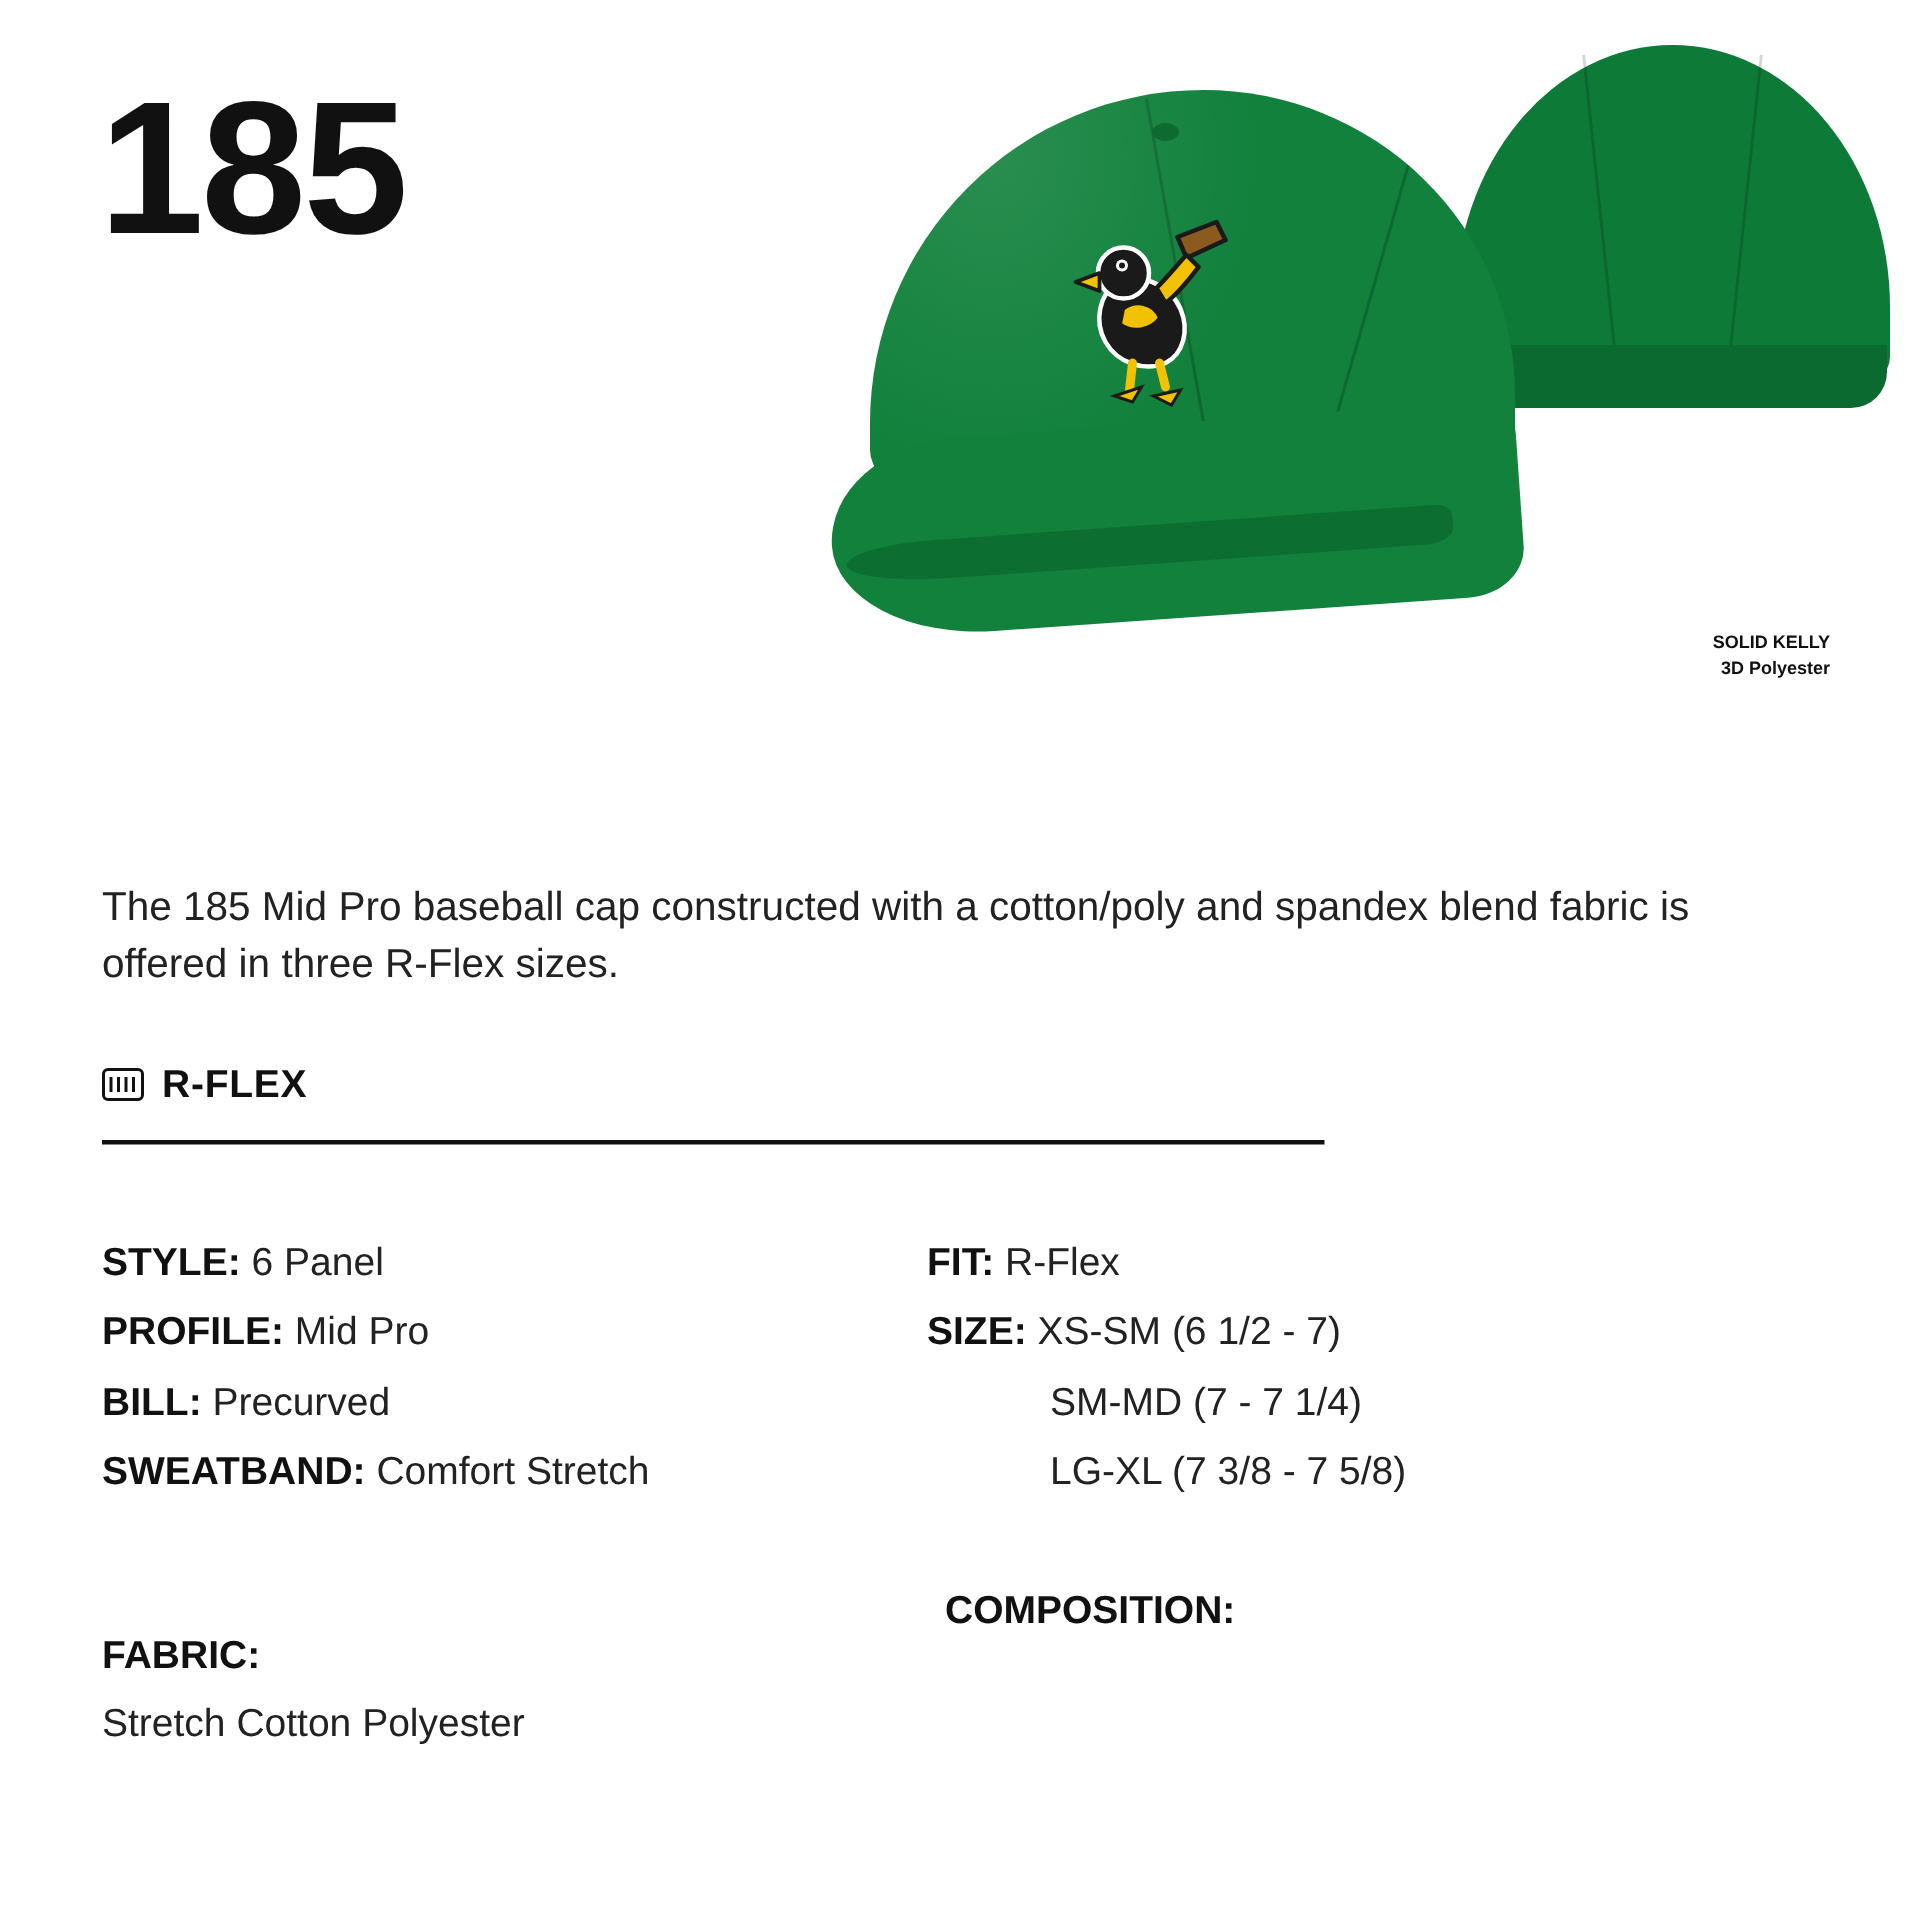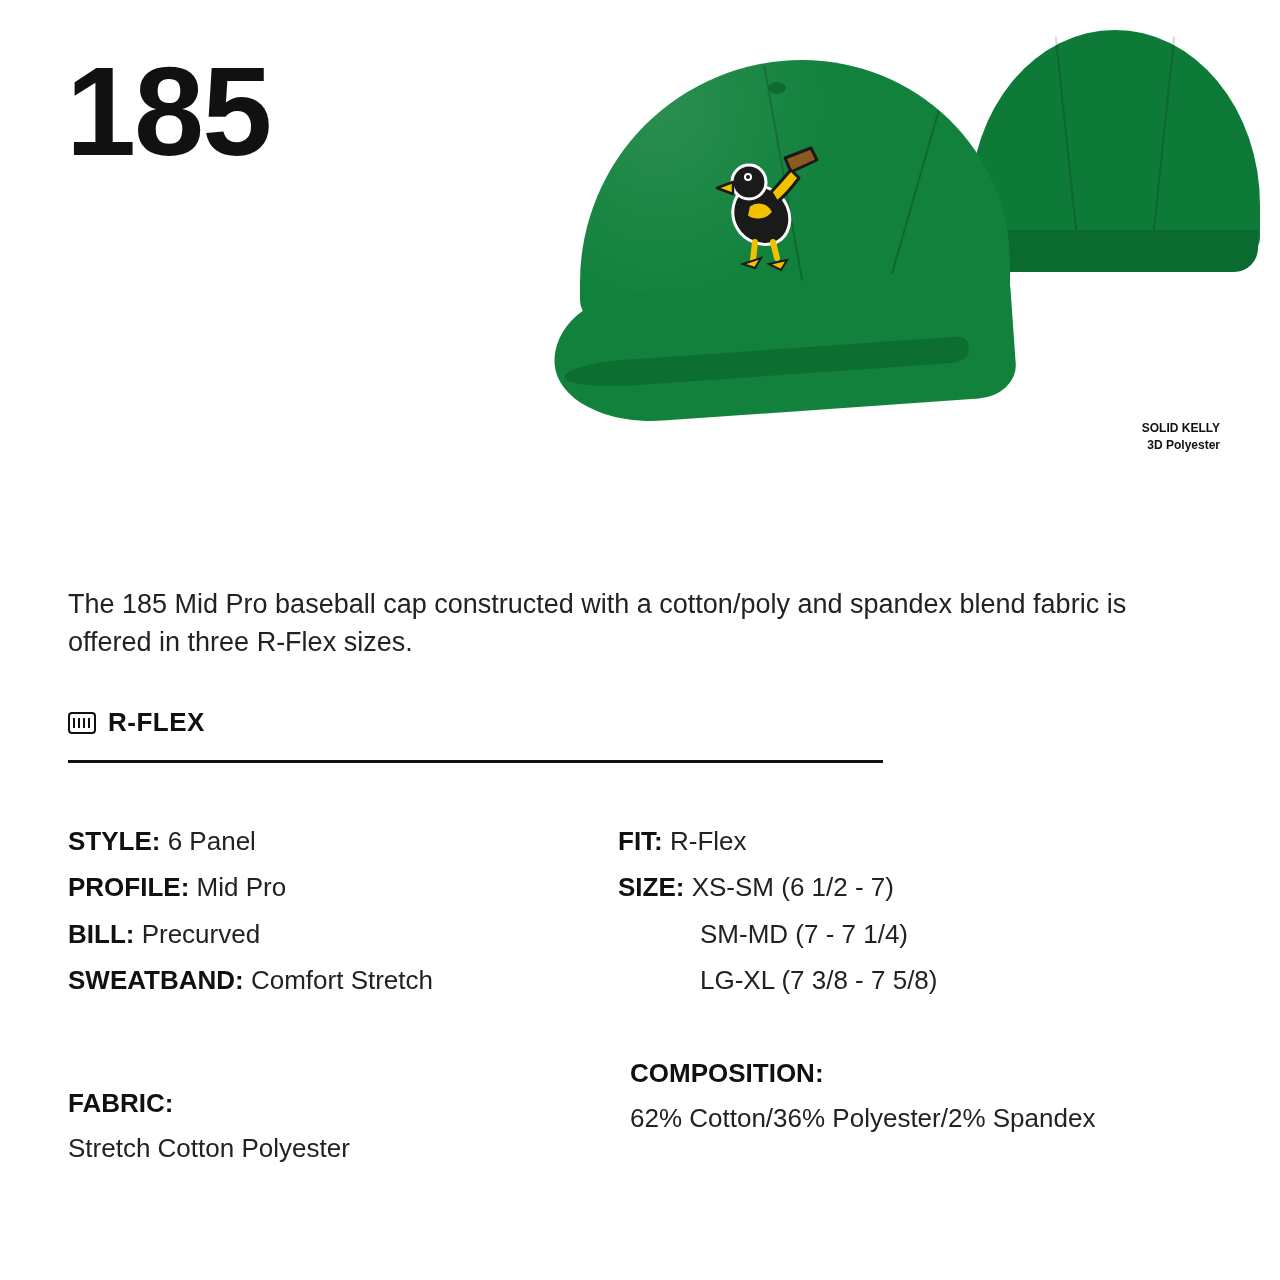--- a/index.html
+++ b/index.html
@@ -377,16 +377,15 @@
     <div class="size-cont">LG-XL (7 3/8 - 7 5/8)</div>
   </div>
 
   <div class="fabric-block">
     <div class="blk-title">FABRIC:</div>
     <div class="blk-value">Stretch Cotton Polyester</div>
   </div>
 
   <div class="composition-block">
     <div class="blk-title">COMPOSITION:</div>
-    <div class="blk-value">62% Cotton/36% Polyester/2% Spandex</div>
   </div>
 
 </div>
 
 </body></html>

